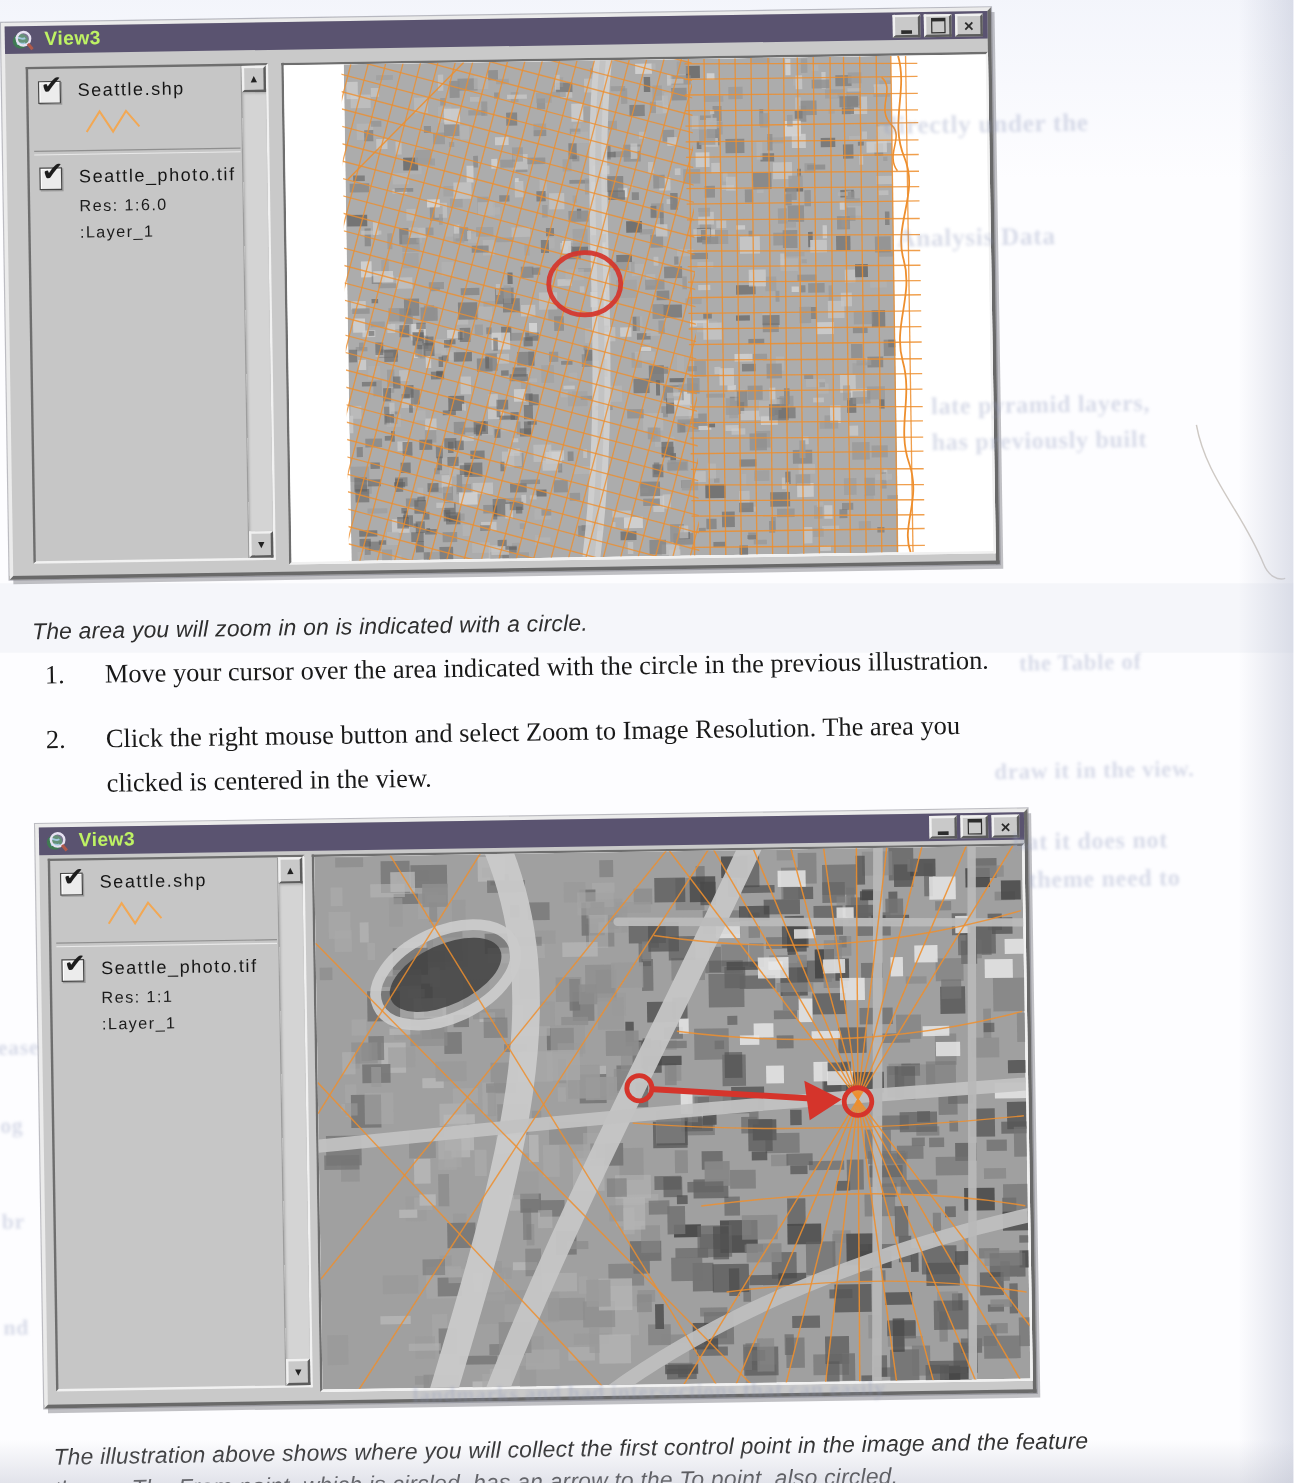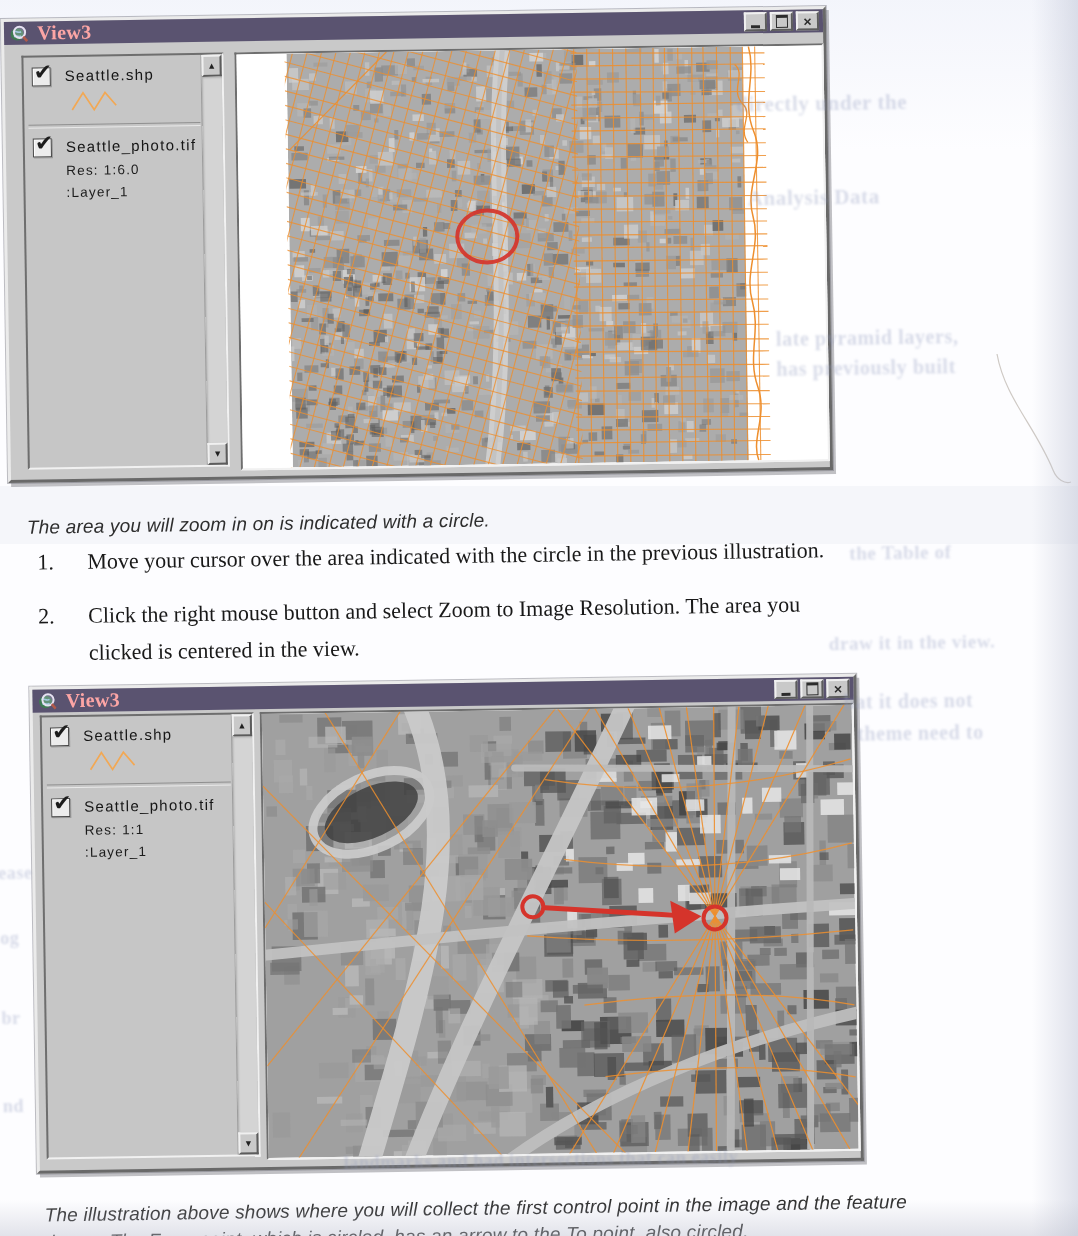--- a/index.html
+++ b/index.html
@@ -14,21 +14,21 @@
     background:linear-gradient(to right,rgba(188,193,211,0),rgba(188,193,211,.48));pointer-events:none;}
   .shade-bottom{position:absolute;left:0;bottom:0;width:100%;height:36px;
     background:linear-gradient(rgba(188,191,205,0),rgba(188,191,205,.42));pointer-events:none;}
   #sheet{position:absolute;left:0;top:0;width:1078px;height:1236px;
     transform:rotate(-0.9deg);transform-origin:520px 600px;}
   
   .win{position:absolute;background:#c9c9c9;border:3px solid;
     border-color:#ebebeb #696969 #696969 #ebebeb;
     box-shadow:0 0 0 1px rgba(108,108,120,.45), 3px 4px 0 rgba(100,100,108,.40);}
   .titlebar{height:23px;background:#5a5370;display:flex;align-items:center;padding:0 4px 0 5px;}
-  .title{color:#fca5a5;font-weight:bold;font-size:20px;letter-spacing:.4px;margin-left:9px;font-family:Liberation Serif, serif;}
+  .title{color:#bef264;font-weight:bold;font-size:16px;letter-spacing:.4px;margin-left:9px;}
   .controls{margin-left:auto;display:flex;gap:3px;}
   .wbtn{width:23px;height:19px;background:#c9c9c9;border:2px solid;
     border-color:#f0f0f0 #5c5c5c #5c5c5c #f0f0f0;display:flex;align-items:center;
     justify-content:center;padding:0;font-family:"Liberation Sans",sans-serif;
     font-size:14px;font-weight:bold;color:#2c2c2c;line-height:1;}
   .glyph-min{display:block;width:9px;height:3px;background:#2c2c2c;margin-top:9px;}
   .glyph-max{display:block;width:10px;height:9px;border:1px solid #2c2c2c;border-top-width:3px;}
   .winbody{display:flex;align-items:flex-start;}
   .legend{background:#c6c6c6;border:2px solid;border-color:#6e6e6e #f1f1f1 #f1f1f1 #6e6e6e;
     position:relative;box-sizing:border-box;}

